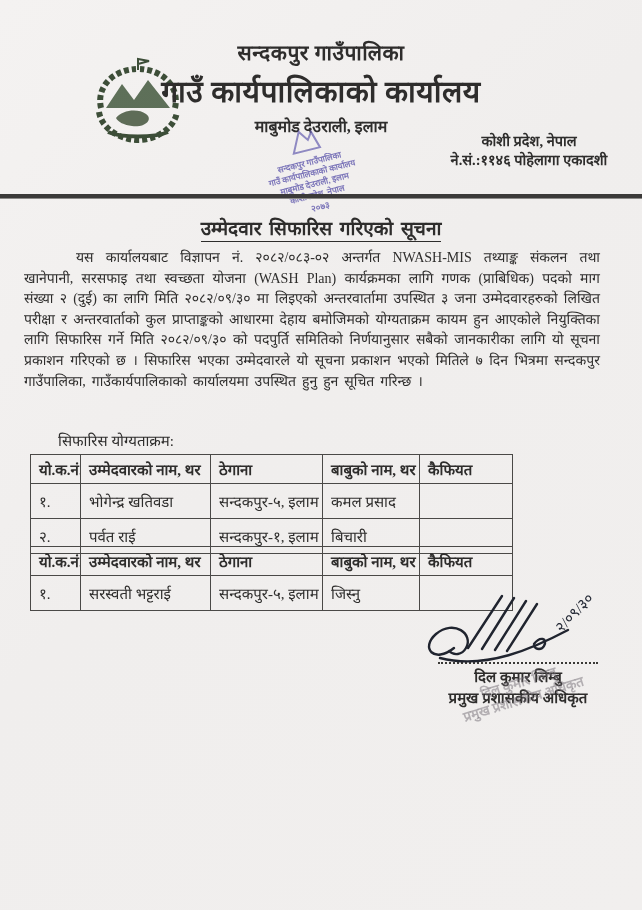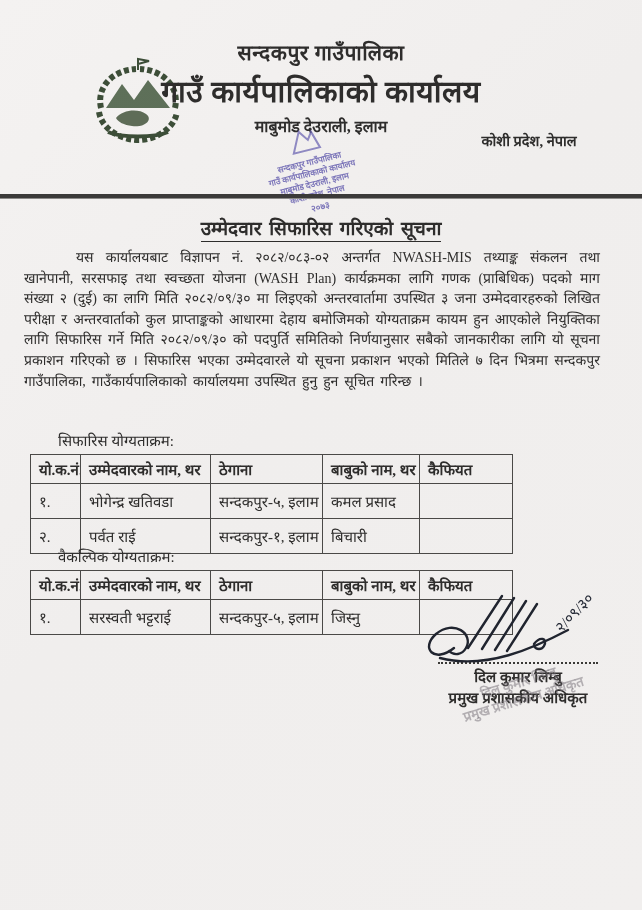--- a/index.html
+++ b/index.html
@@ -93,20 +93,21 @@
     </svg>
     <div>सन्दकपुर गाउँपालिका</div>
     <div>गाउँ कार्यपालिकाको कार्यालय</div>
     <div>माबुमोड देउराली, इलाम</div>
     <div>कोशी प्रदेश, नेपाल</div>
     <div class="stamp-year">२०७३</div>
   </div>
 
   <div class="info-right">
     <div>कोशी प्रदेश, नेपाल</div>
+    <div>ने.सं.:११४६ पोहेलागा एकादशी</div>
   </div>
 
 
   <div class="rule"></div>
 
   <div class="notice-title">
     <span>उम्मेदवार सिफारिस गरिएको सूचना</span>
   </div>
 
   <div class="body-para">यस कार्यालयबाट विज्ञापन नं. २०८२/०८३-०२ अन्तर्गत NWASH-MIS तथ्याङ्क संकलन तथा खानेपानी, सरसफाइ तथा स्वच्छता योजना (WASH Plan) कार्यक्रमका लागि गणक (प्राबिधिक) पदको माग संख्या २ (दुई) का लागि मिति २०८२/०९/३० मा लिइएको अन्तरवार्तामा उपस्थित ३ जना उम्मेदवारहरुको लिखित परीक्षा र अन्तरवार्ताको कुल प्राप्ताङ्कको आधारमा देहाय बमोजिमको योग्यताक्रम कायम हुन आएकोले नियुक्तिका लागि सिफारिस गर्ने मिति २०८२/०९/३० को पदपुर्ति समितिको निर्णयानुसार सबैको जानकारीका लागि यो सूचना प्रकाशन गरिएको छ । सिफारिस भएका उम्मेदवारले यो सूचना प्रकाशन भएको मितिले ७ दिन भित्रमा सन्दकपुर गाउँपालिका, गाउँकार्यपालिकाको कार्यालयमा उपस्थित हुनु हुन सूचित गरिन्छ ।</div>
@@ -141,21 +142,20 @@
         <td>पर्वत राई</td>
         <td>सन्दकपुर-१, इलाम</td>
         <td>बिचारी</td>
         <td></td>
       </tr>
     </tbody>
       </table>
   </div>
 
   <div class="sec2">
-    <div class="section-label">वैकल्पिक योग्यताक्रम:</div>
     <table class="qualif">
       <colgroup>
           <col style="width:50px">
           <col style="width:130px">
           <col style="width:112px">
           <col style="width:97px">
           <col style="width:93px">
         </colgroup>
       <tbody>
           <tr>

